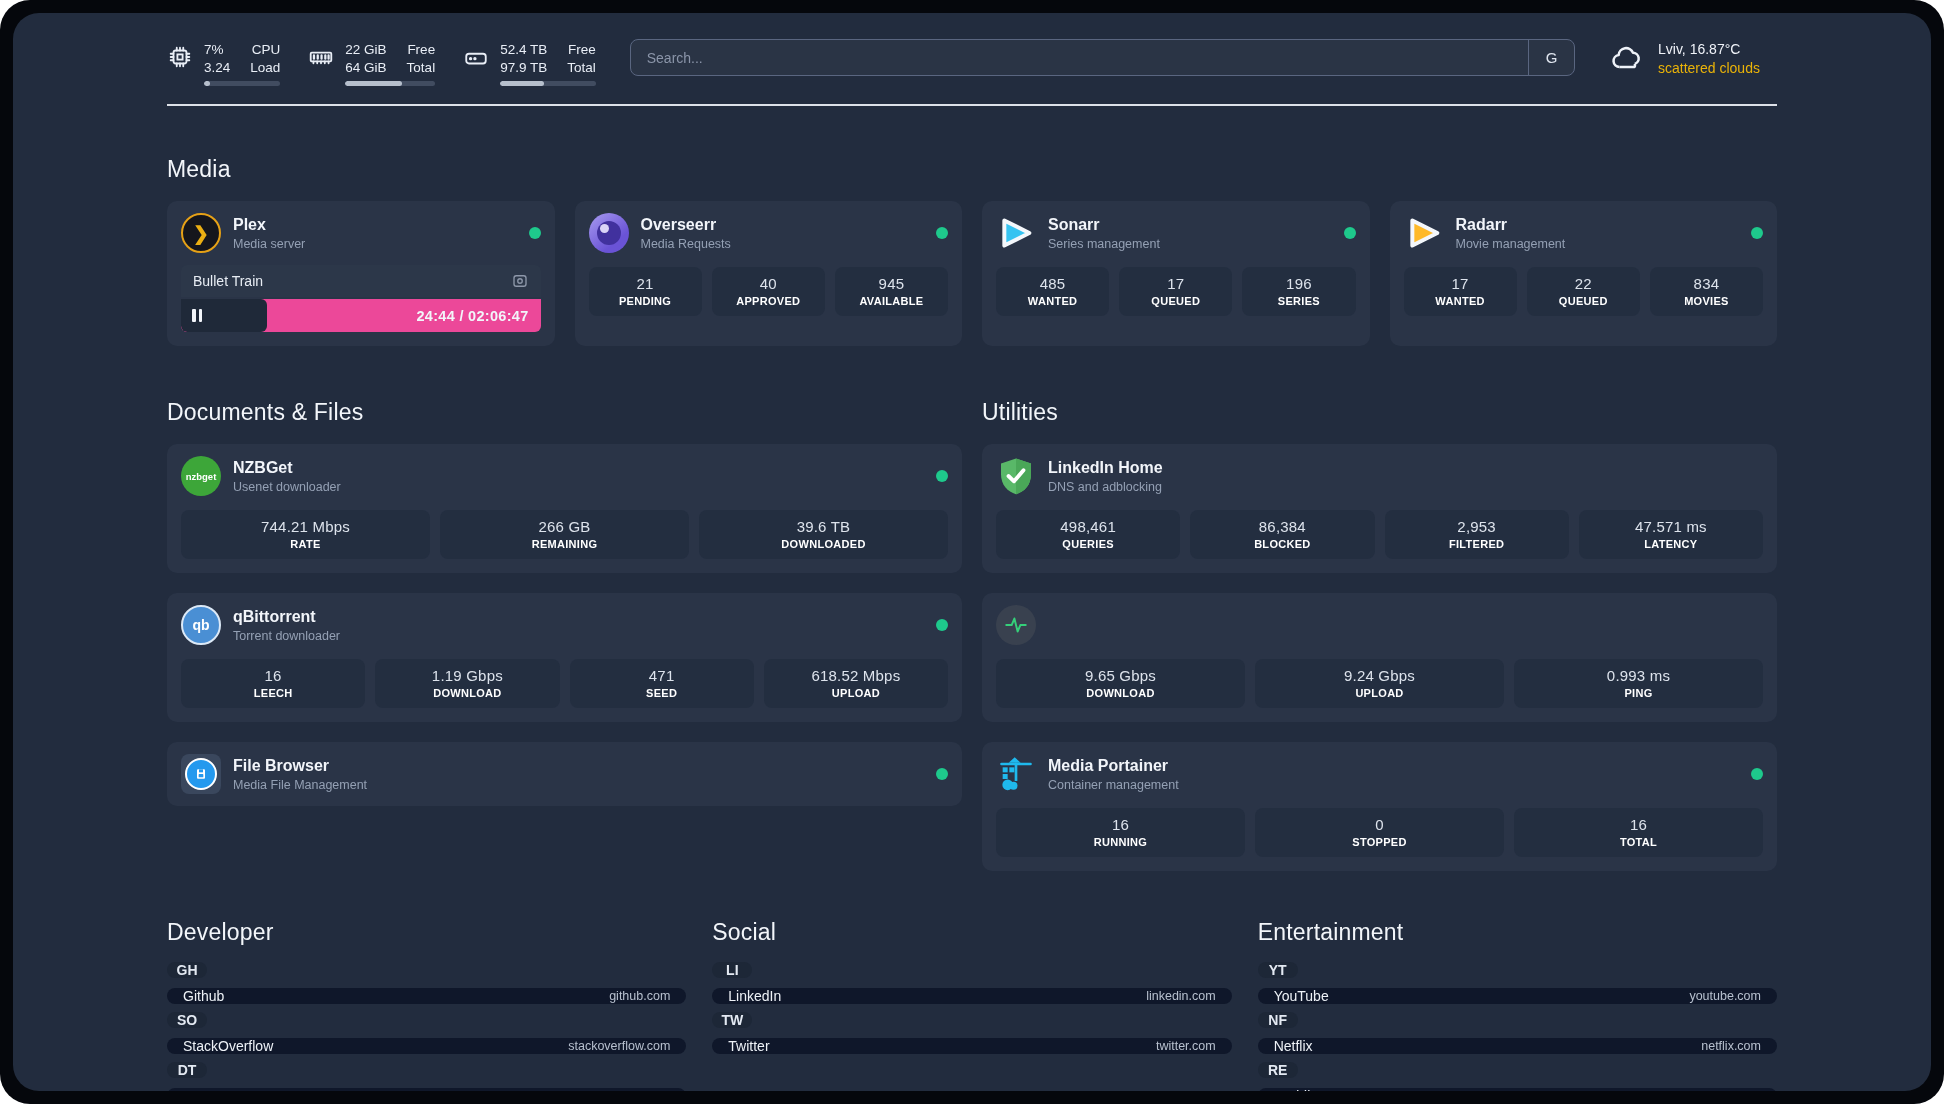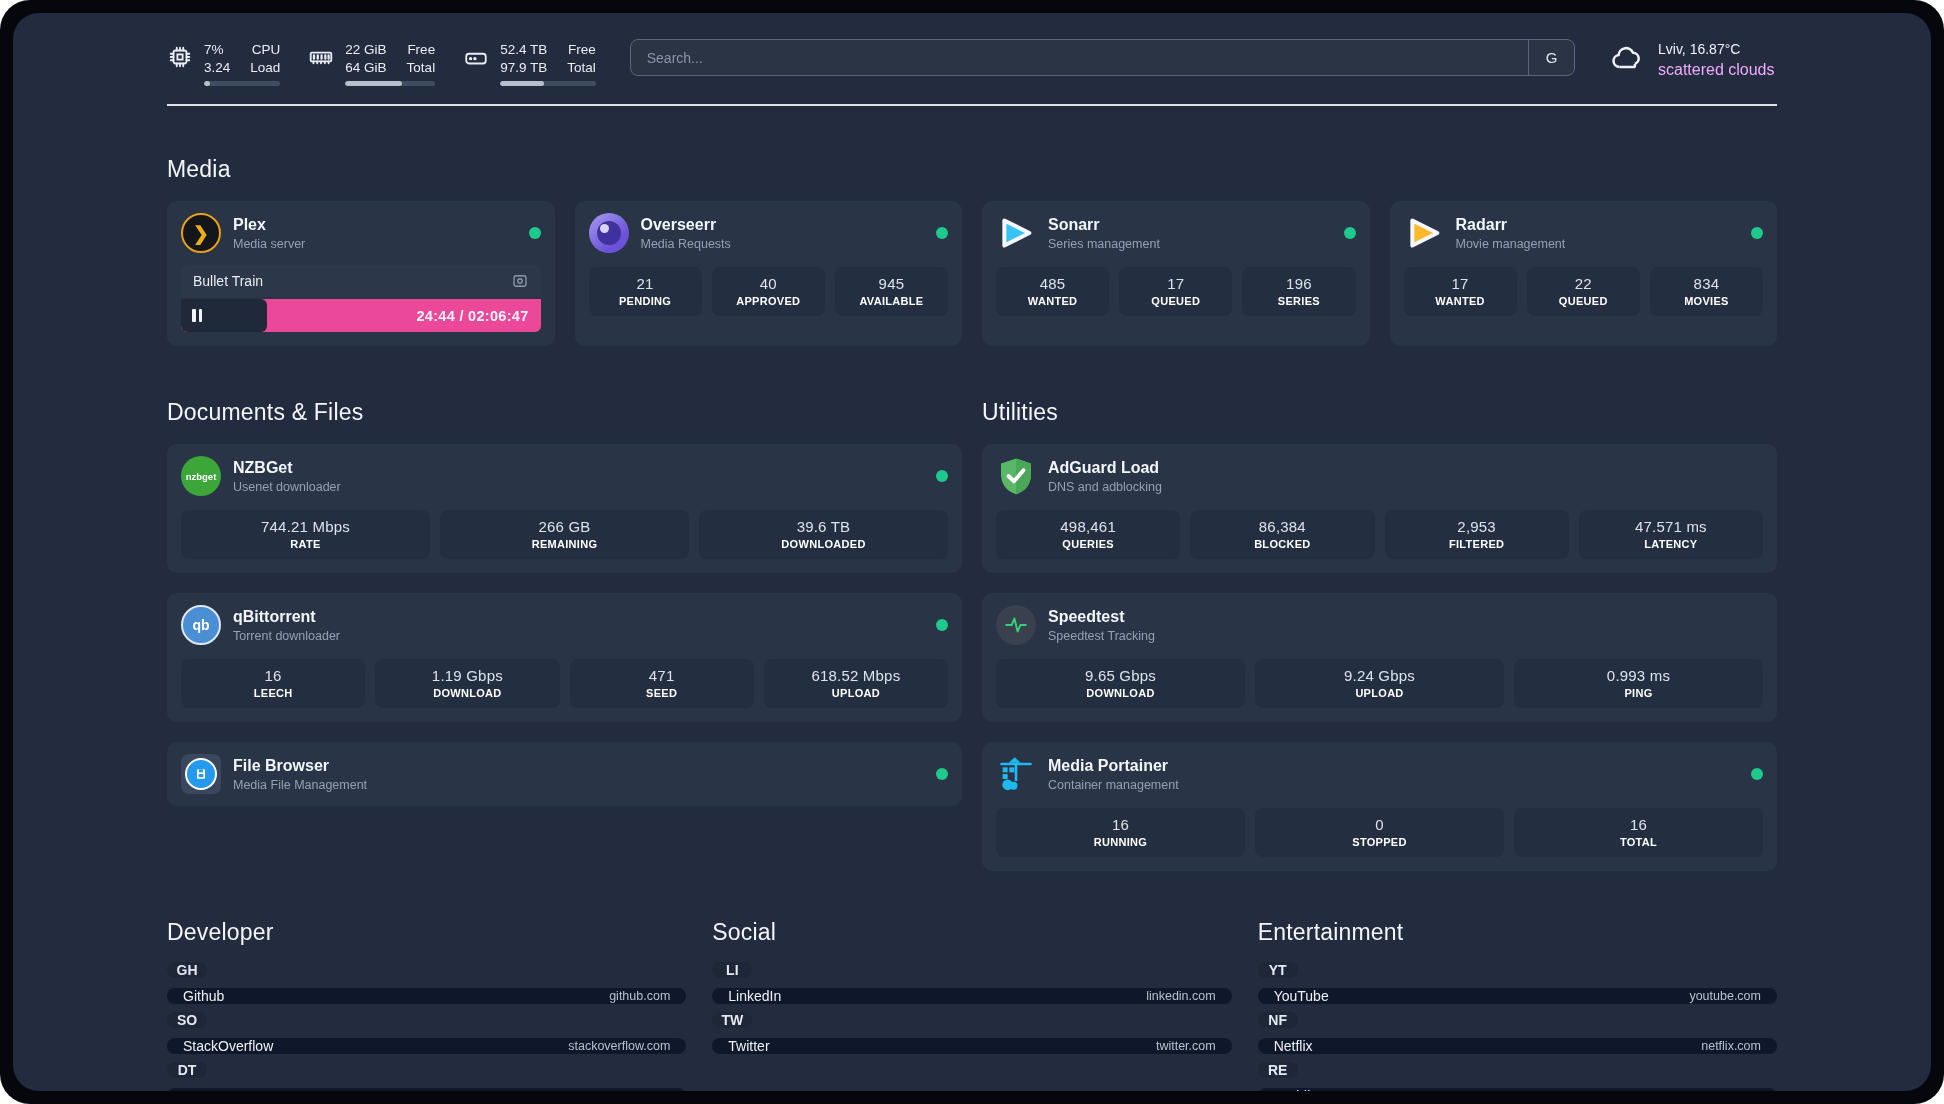--- a/index.html
+++ b/index.html
@@ -27,21 +27,21 @@
     font-size:14px; padding:0 16px; font-family:"Liberation Sans", sans-serif; }
   .search-input::placeholder { color:#8b95a9; }
   .search-engine { width:46px; border-left:1px solid #5a6680; display:flex; align-items:center;
     justify-content:center; color:#dfe5ee; font-size:15px; cursor:pointer; border-radius:0 7px 7px 0; }
 
   .weather { display:flex; align-items:flex-start; gap:13px; padding-top:3px; min-width:168px; }
   .weather-icon { width:36px; height:36px; color:#eef2f8; }
   .weather-icon svg { width:100%; height:100%; }
   .weather-text { display:flex; flex-direction:column; line-height:1.35; }
   .weather-loc { font-size:14px; color:#f0f3f9; }
-  .weather-cond { font-size:16px; color:#f0abfc; }
+  .weather-cond { font-size:14px; color:#eab308; }
 
   .divider { margin-top:18px; height:2px; background:#eef1f6; opacity:.92; border:none; }
 
   
   .section-title { font-size:23px; color:#f3f6fa; font-weight:500; letter-spacing:.2px; }
   .media-title { margin-top:50px; }
   .media-grid { margin-top:18px; display:grid; grid-template-columns:repeat(4,1fr); gap:20px; }
 
   .card { background:#2a3447; border-radius:10px; cursor:pointer; }
   .card-head { display:flex; align-items:center; gap:12px; padding:12px 14px; }
@@ -410,21 +410,21 @@
         <div class="card">
           <div class="card-head">
             <div class="app-icon">
               <svg viewBox="0 0 24 24" width="40" height="40">
                 <path d="M12 1.5 L21 4.5 V11 C21 17.5 17 21.5 12 23 C7 21.5 3 17.5 3 11 V4.5 Z" fill="#59b868"></path>
                 <path d="M12 1.5 L21 4.5 V11 C21 17.5 17 21.5 12 23 Z" fill="#4aa758"></path>
                 <polyline points="7.5,12 10.8,15.2 16.5,8.5" fill="none" stroke="#ffffff" stroke-width="2.3" stroke-linecap="round" stroke-linejoin="round"></polyline>
               </svg>
             </div>
             <div class="head-text">
-              <div class="card-title">AdGuard Load</div>
+              <div class="card-title">LinkedIn Home</div>
               <div class="card-desc">DNS and adblocking</div>
             </div>
           </div>
           <div class="stats-row">
             <div class="stat">
               <div class="stat-value">498,461</div>
               <div class="stat-label">QUERIES</div>
             </div>
             <div class="stat">
               <div class="stat-value">86,384</div>
@@ -440,24 +440,20 @@
             </div>
           </div>
         </div>
 
         <div class="card">
           <div class="card-head">
             <div class="app-icon icon-circle speed-circle">
               <svg viewBox="0 0 24 24" width="26" height="26">
                 <polyline points="3,12 8,12 10.5,6 13.5,18 16,12 21,12" fill="none" stroke="#35d07a" stroke-width="1.8" stroke-linecap="round" stroke-linejoin="round"></polyline>
               </svg>
-            </div>
-            <div class="head-text">
-              <div class="card-title">Speedtest</div>
-              <div class="card-desc">Speedtest Tracking</div>
             </div>
           </div>
           <div class="stats-row">
             <div class="stat">
               <div class="stat-value">9.65 Gbps</div>
               <div class="stat-label">DOWNLOAD</div>
             </div>
             <div class="stat">
               <div class="stat-value">9.24 Gbps</div>
               <div class="stat-label">UPLOAD</div>

